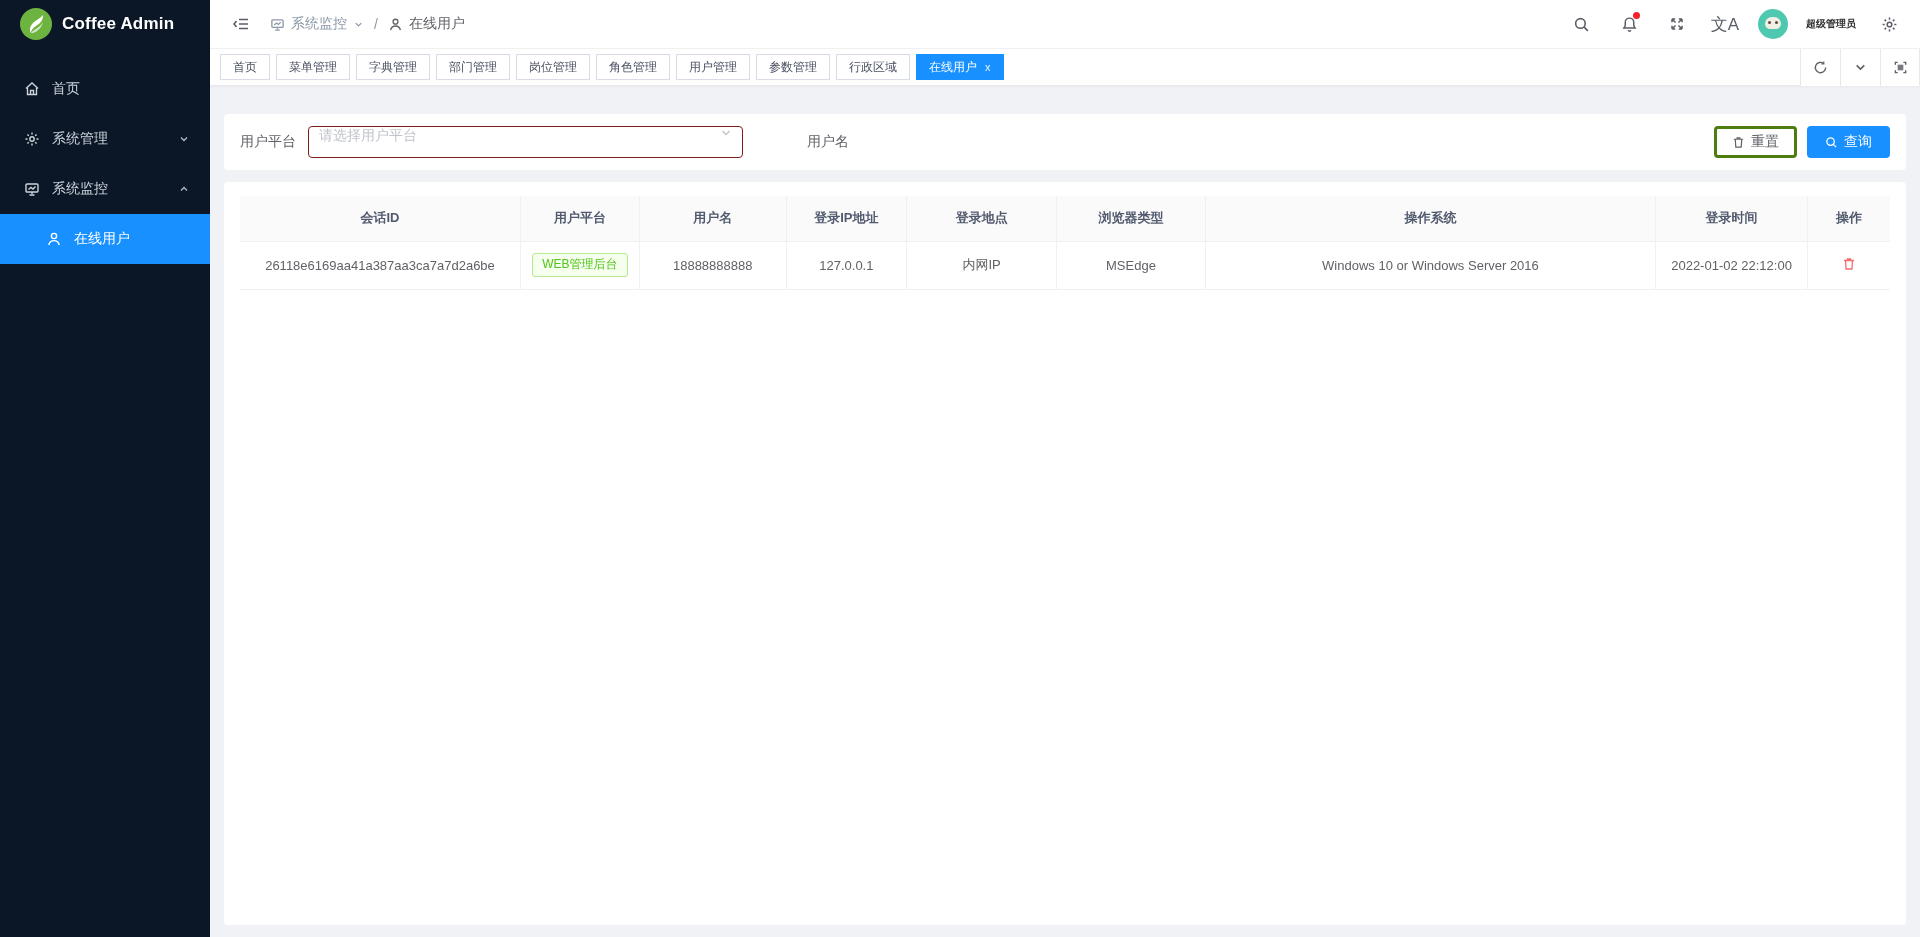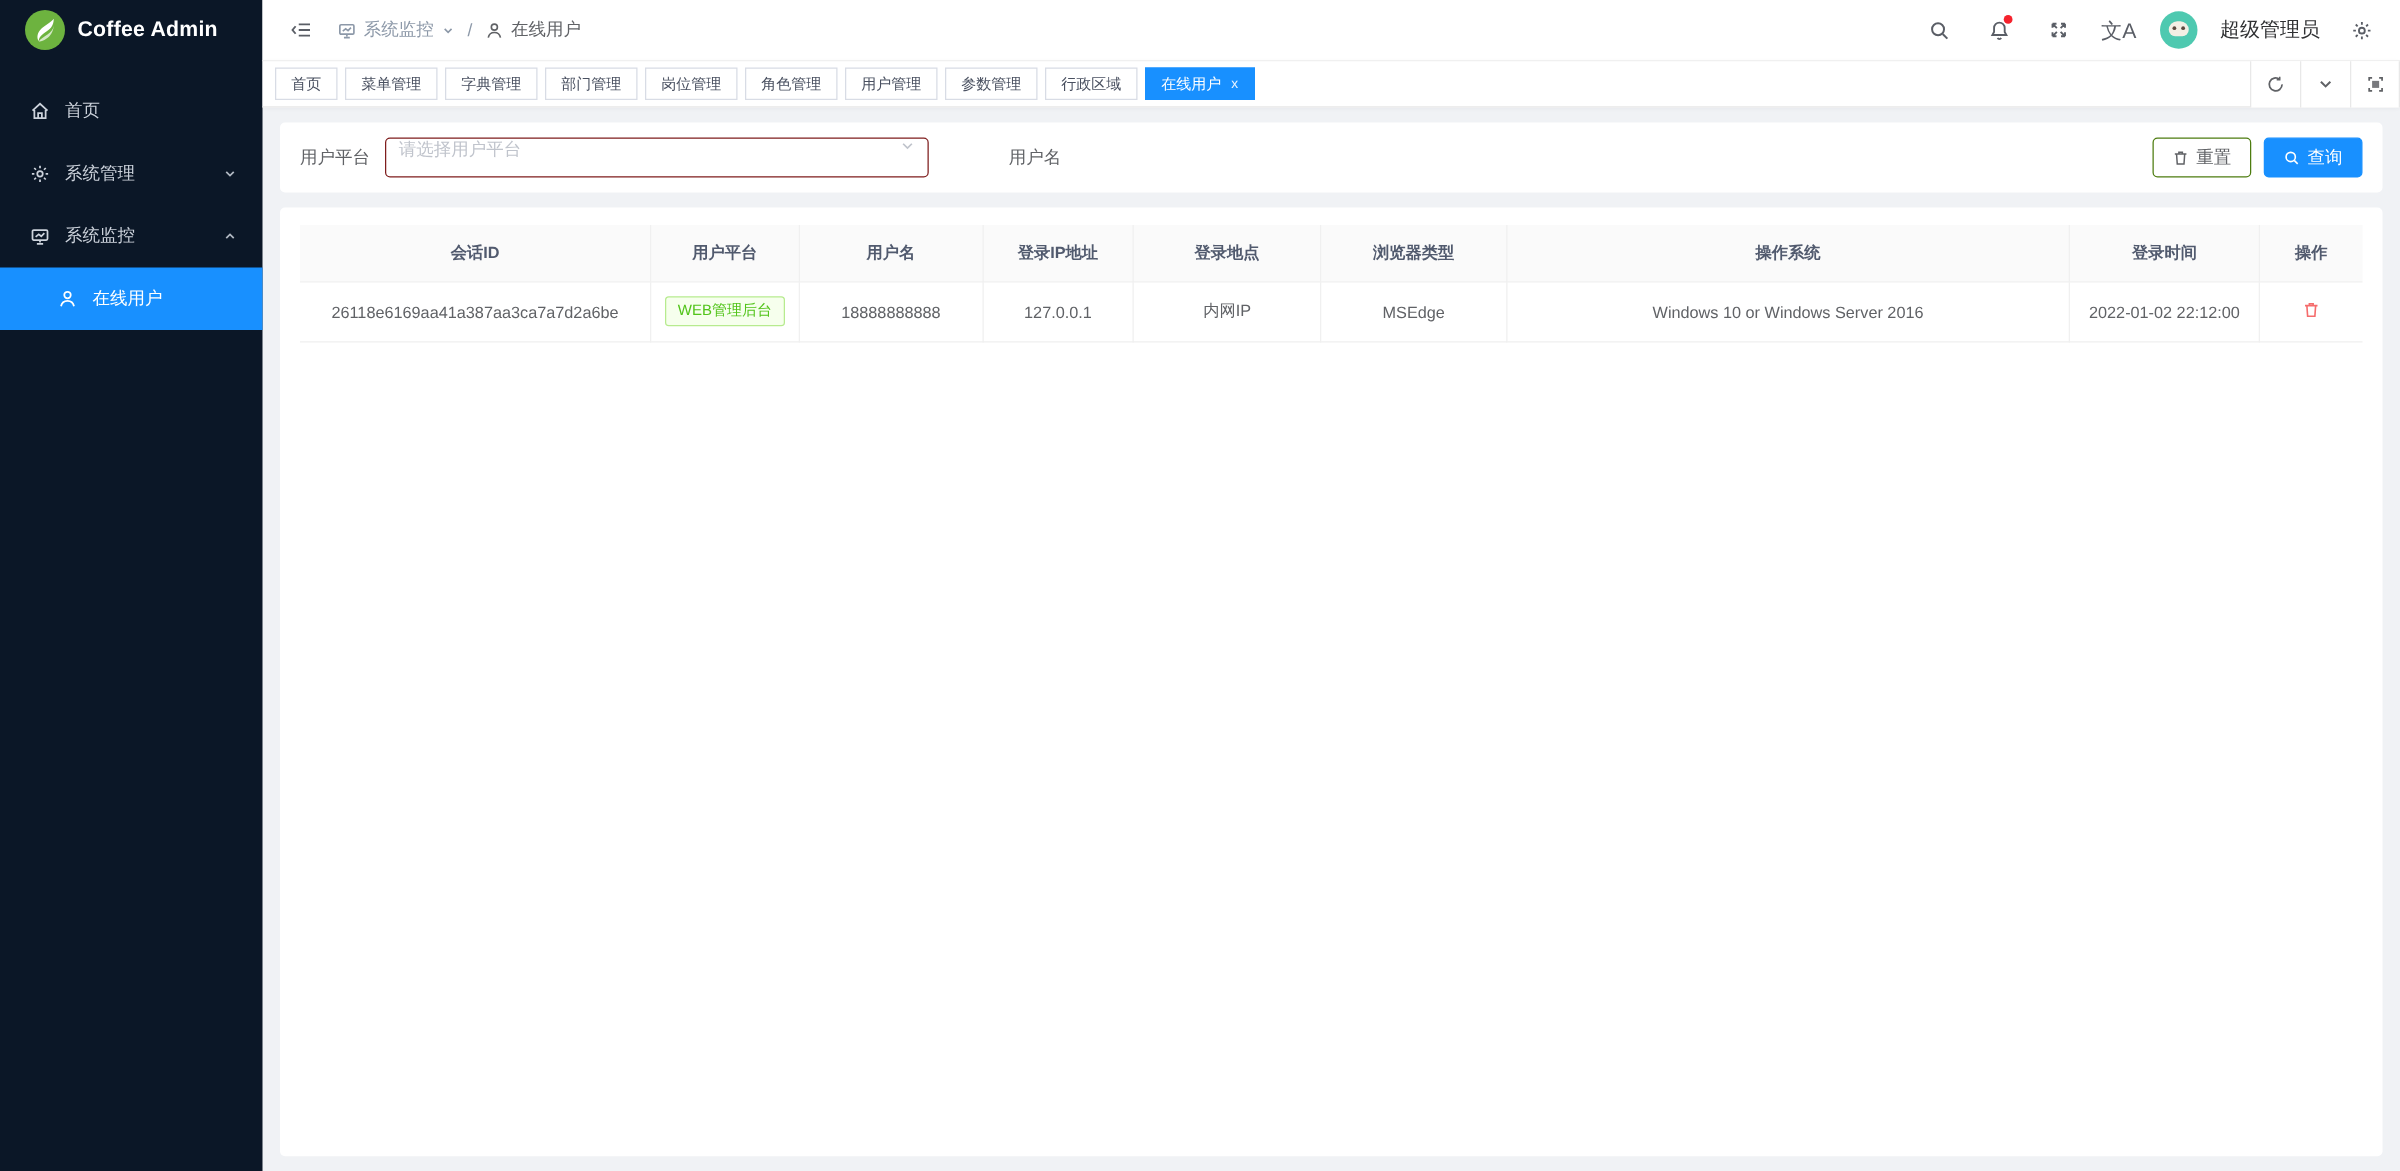--- a/index.html
+++ b/index.html
@@ -32,45 +32,45 @@
   .crumb { display:flex; align-items:center; gap:6px; }
   .crumb.parent { color:#8c98a8; }
   .crumb.current { color:#606266; }
   .crumb-sep { color:#8c98a8; margin:0 2px; }
   .nav-right { margin-left:auto; display:flex; align-items:center; gap:18px; }
   .bell-dot { position:absolute; top:3px; right:4px; width:7px; height:7px; background:#f5222d; border-radius:50%; }
   .translate-glyph { font-size:17px; color:#5a5e66; line-height:1; }
   .avatar { width:30px; height:30px; border-radius:50%; background:#4ec9b0; position:relative; overflow:hidden; flex:none; cursor:pointer; }
   .avatar::before { content:""; position:absolute; left:7px; top:8px; width:16px; height:12px; background:#f3efe4; border-radius:8px 8px 6px 6px; }
   .avatar::after { content:""; position:absolute; left:10px; top:12px; width:3px; height:3px; background:#5b4a3f; border-radius:50%; box-shadow:7px 0 0 #5b4a3f; }
-  .username { font-size:16px; color:#303133; cursor:pointer; }
+  .username { font-size:10px; color:#303133; cursor:pointer;font-weight:bold; }
 
   
   .tabbar { height:38px; background:#ffffff; border-top:1px solid #f0f0f0; border-bottom:1px solid #e8e8e8; display:flex; align-items:center; padding-left:10px; flex:none; box-shadow:0 1px 3px rgba(0,21,41,.04); }
   .tabs { display:flex; align-items:center; gap:6px; flex:1; min-width:0; }
   .tab { height:26px; display:flex; align-items:center; padding:0 12px; border:1px solid #d8dce5; background:#ffffff; color:#495060; font-size:12px; cursor:pointer; white-space:nowrap; }
   .tab.active { background:#1890ff; border-color:#1890ff; color:#ffffff; gap:8px; }
   .tab .tab-close { font-size:11px; opacity:.9; cursor:pointer; }
   .tab-tools { display:flex; align-items:stretch; height:37px; flex:none; }
   .tab-tool { width:40px; display:flex; align-items:center; justify-content:center; border-left:1px solid #e8e8e8; color:#606266; cursor:pointer; background:#fff; }
 
   
-  .content { flex:1; padding:12px 14px; display:flex; flex-direction:column; min-height:0; }
+  .content { flex:1; padding:12px 14px; display:flex; flex-direction:column; min-height:0;margin-top:16px; }
 
   
   .search-card { background:#ffffff; border-radius:4px; padding:12px 16px; display:flex; align-items:center; flex:none; }
   .form-item { display:flex; align-items:center; }
   .form-label { color:#606266; font-size:14px; margin-right:12px; white-space:nowrap; }
   .select-box { width:435px; height:32px; border:1px solid #7f1d1d; border-radius:4px; display:flex; padding:0 10px; color:#c0c4cc; font-size:14px; cursor:pointer; background:#fff; }
   .select-box .sel-text { flex:1; }
   .text-input { width:435px; height:32px; border:1px solid #dcdfe6; border-radius:4px; padding:0 10px; font-size:14px; color:#606266; outline:none; font-family:inherit; }
   .text-input::placeholder { color:#c0c4cc; }
   .gap-64 { width:64px; }
   .search-actions { margin-left:auto; display:flex; align-items:center; gap:10px; }
-  .btn { height:32px; border-radius:4px; display:inline-flex; align-items:center; gap:6px; padding:0 15px; font-size:14px; cursor:pointer; border:1px solid #4d7c0f; background:#ffffff; color:#606266; }
+  .btn { height:32px; border-radius:4px; display:inline-flex; align-items:center; gap:6px; padding:0 15px; font-size:14px; cursor:pointer; border:3px solid #4d7c0f; background:#ffffff; color:#606266; }
   .btn.primary { background:#1890ff; border-color:#1890ff; color:#ffffff; }
 
   
   .table-card { background:#ffffff; border-radius:4px; margin-top:12px; padding:14px 16px 12px; flex:1; display:flex; flex-direction:column; min-height:0; }
   .card-head { display:flex; align-items:center; flex:none; margin-bottom:12px; }
   .card-title { font-size:15px; color:#303133; }
   .card-tools { margin-left:auto; display:flex; align-items:center; gap:18px; color:#606266; }
   .card-tools .icon-btn { width:20px; height:20px; }
 
   table.grid { width:100%; border-collapse:collapse; table-layout:fixed; font-size:13px; flex:none; }

